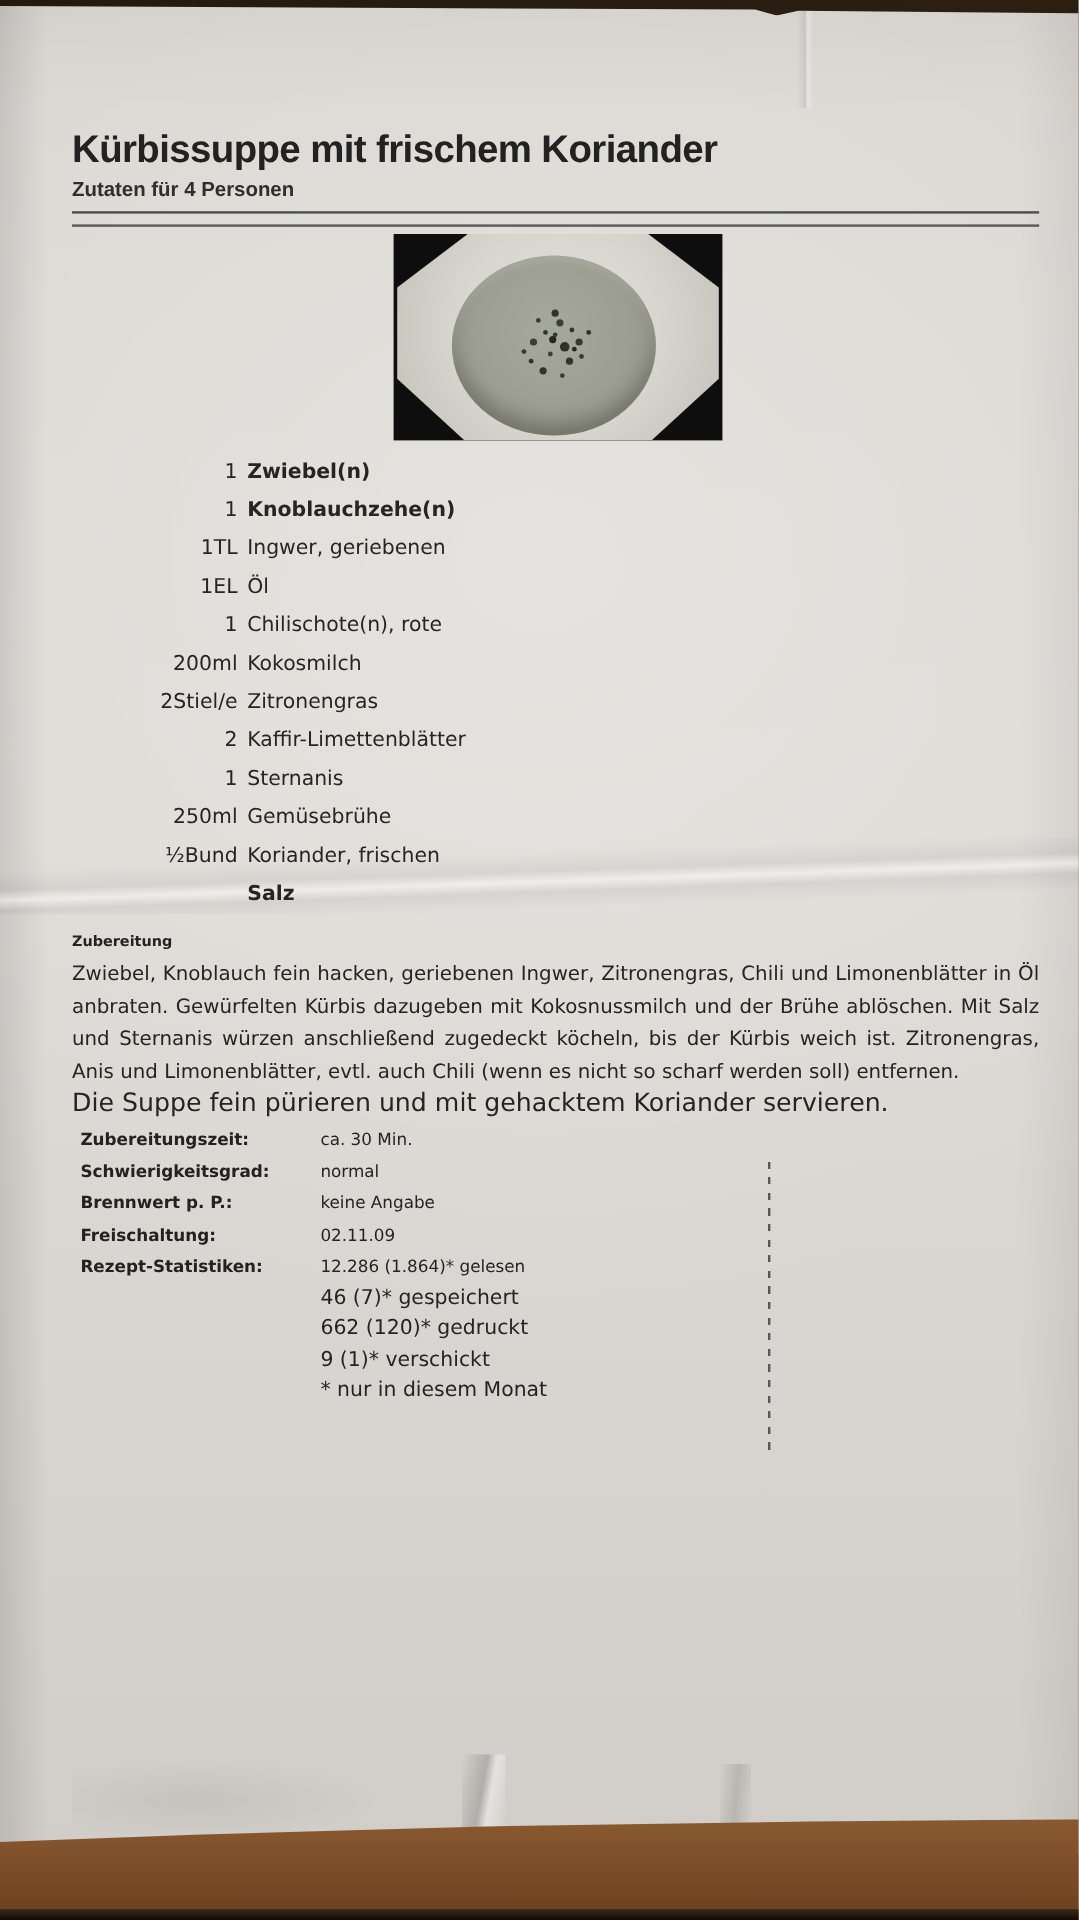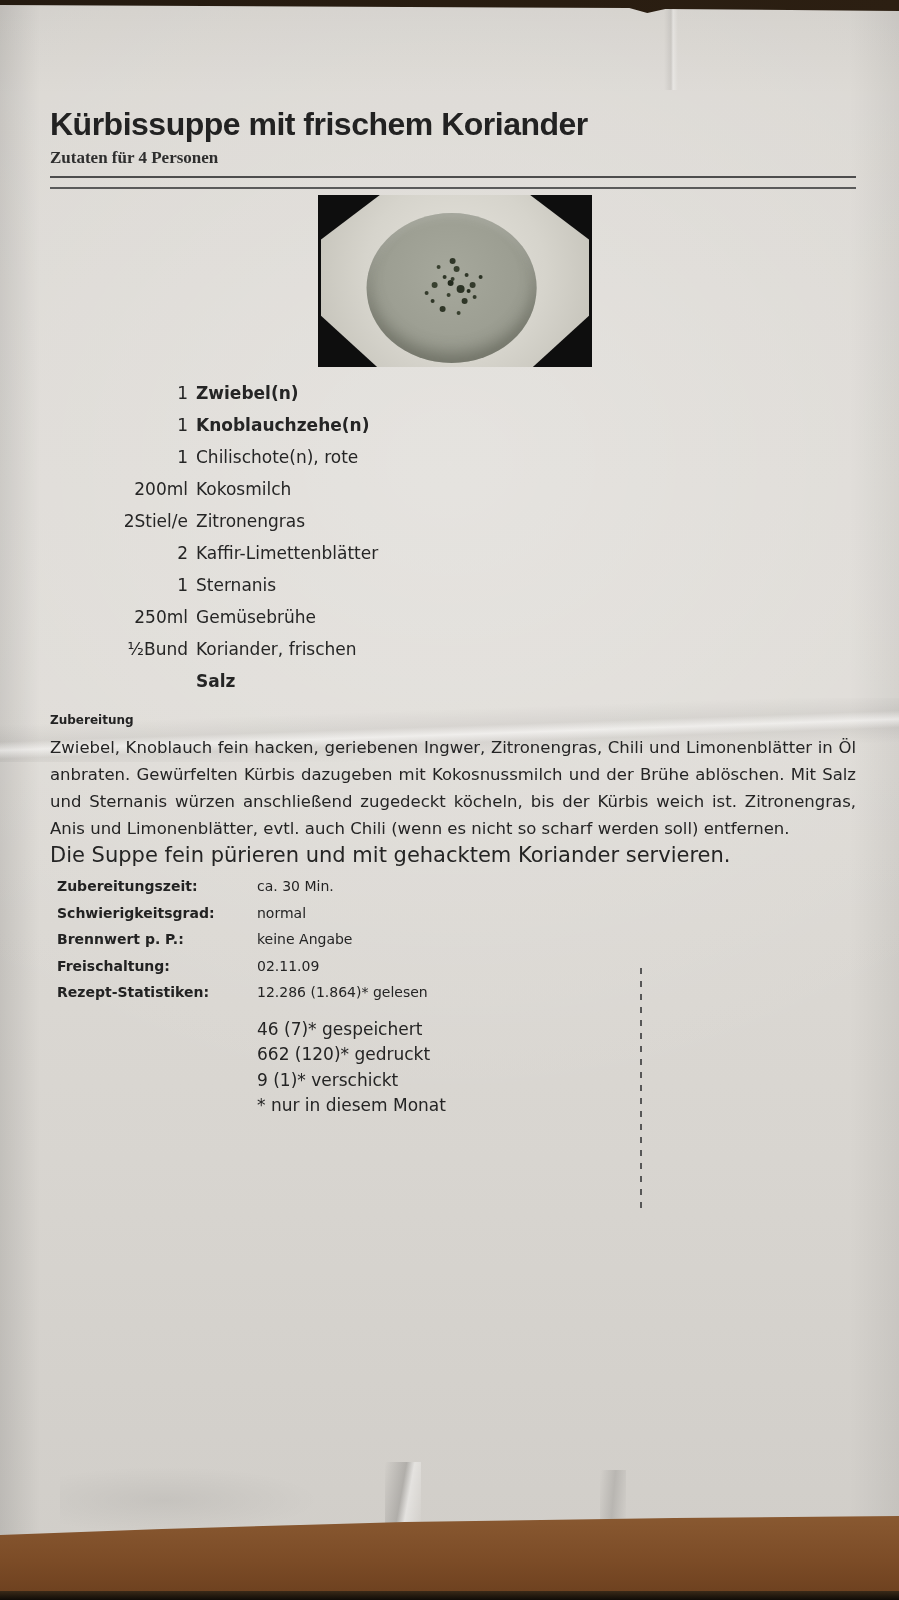--- a/index.html
+++ b/index.html
@@ -34,27 +34,27 @@
       background:radial-gradient(60% 45% at 40% 60%, rgba(0,0,0,0.06), rgba(0,0,0,0));}
 
   
   .wood-bottom{position:absolute;left:0;top:1512px;width:899px;height:88px;z-index:2;
       background:linear-gradient(180deg,#8a5a32,#7c4c27 55%,#6b3f1e);
       clip-path:polygon(0 23px,18% 17px,45% 10px,75% 6px,100% 4px,100% 88px,0 88px);}
   .floor-shadow{position:absolute;left:0;top:1591px;width:899px;height:9px;z-index:3;
       background:linear-gradient(180deg,#3a2a18,#0f0b07);}
 
   
-  .content{position:absolute;left:50px;top:104px;width:806px;color:#1e1e1e;z-index:2;}
+  .content{position:absolute;left:60px;top:104px;width:806px;color:#1e1e1e;z-index:2;}
 
   .title{margin:0;font-family:"Liberation Sans",sans-serif;font-weight:bold;
          font-size:32px;line-height:40px;letter-spacing:-0.5px;color:#222;}
   .subtitle{margin:8px 0 0 0;font-family:"Liberation Sans",sans-serif;font-weight:bold;
             font-size:16px;line-height:22px;color:#2e2e2e;}
-  .servings{margin:2px 0 0 0;font-family:Liberation Serif, serif;font-weight:bold;
+  .servings{margin:2px 0 0 0;font-family:Liberation Sans, sans-serif;font-weight:bold;
             font-size:17px;line-height:24px;color:#2e2e2e;}
   .rule{height:0;border-top:2px solid #4d4d4d;margin-top:6px;}
   .rule2{margin-top:9px;border-top-color:#5a5a5a;}
 
   
   .photo{position:relative;width:274px;height:172px;margin:6px 0 0 268px;
          background:#0e0e0e;overflow:hidden;}
   .plate{position:absolute;left:1%;top:0;width:98%;height:100%;
          background:radial-gradient(circle at 50% 45%, #e5e3dc, #d6d4cc 55%, #c6c4bb 90%);
          clip-path:polygon(22% 0%,78% 0%,100% 26%,100% 70%,79% 100%,21% 100%,0% 70%,0% 26%);}
@@ -80,21 +80,21 @@
 
   
   .prep-head{margin:6px 0 0 0;font-size:12px;font-weight:bold;line-height:24px;color:#232323;}
   .prep-text{margin:2px 0 0 0;font-size:16.5px;line-height:27px;text-align:justify;color:#242424;}
   .serve-line{margin:0;font-size:21px;line-height:27px;color:#242424;}
 
   
   .details{margin-top:4px;padding-left:7px;font-size:14px;color:#242424;}
   .det-row{display:flex;line-height:26.5px;}
   .lbl{width:200px;flex:0 0 200px;font-weight:bold;color:#222;}
-  .stats-extra{padding-left:207px;font-size:17px;line-height:25.5px;color:#242424;margin-top:11px;}
+  .stats-extra{padding-left:207px;font-size:17px;line-height:25.5px;color:#242424;}
 
   
   .dashes{position:absolute;left:640px;top:968px;width:2px;height:245px;z-index:2;
       background:repeating-linear-gradient(180deg,#575757 0 6px,rgba(0,0,0,0) 6px 13px);}
 </style>
 </head>
 <body>
 
 <div class="scene">
 
@@ -124,20 +124,28 @@
       <div class="ingredients">
         <div class="ing-row">
             <span class="amt">1</span>
             <span class="ing b">Zwiebel(n)</span>
           </div>
         <div class="ing-row">
             <span class="amt">1</span>
             <span class="ing b">Knoblauchzehe(n)</span>
           </div>
         <div class="ing-row">
+            <span class="amt">1TL</span>
+            <span class="ing">Ingwer, geriebenen</span>
+          </div>
+        <div class="ing-row">
+            <span class="amt">1EL</span>
+            <span class="ing">Öl</span>
+          </div>
+        <div class="ing-row">
             <span class="amt">1</span>
             <span class="ing">Chilischote(n), rote</span>
           </div>
         <div class="ing-row">
             <span class="amt">200ml</span>
             <span class="ing">Kokosmilch</span>
           </div>
         <div class="ing-row">
             <span class="amt">2Stiel/e</span>
             <span class="ing">Zitronengras</span>

